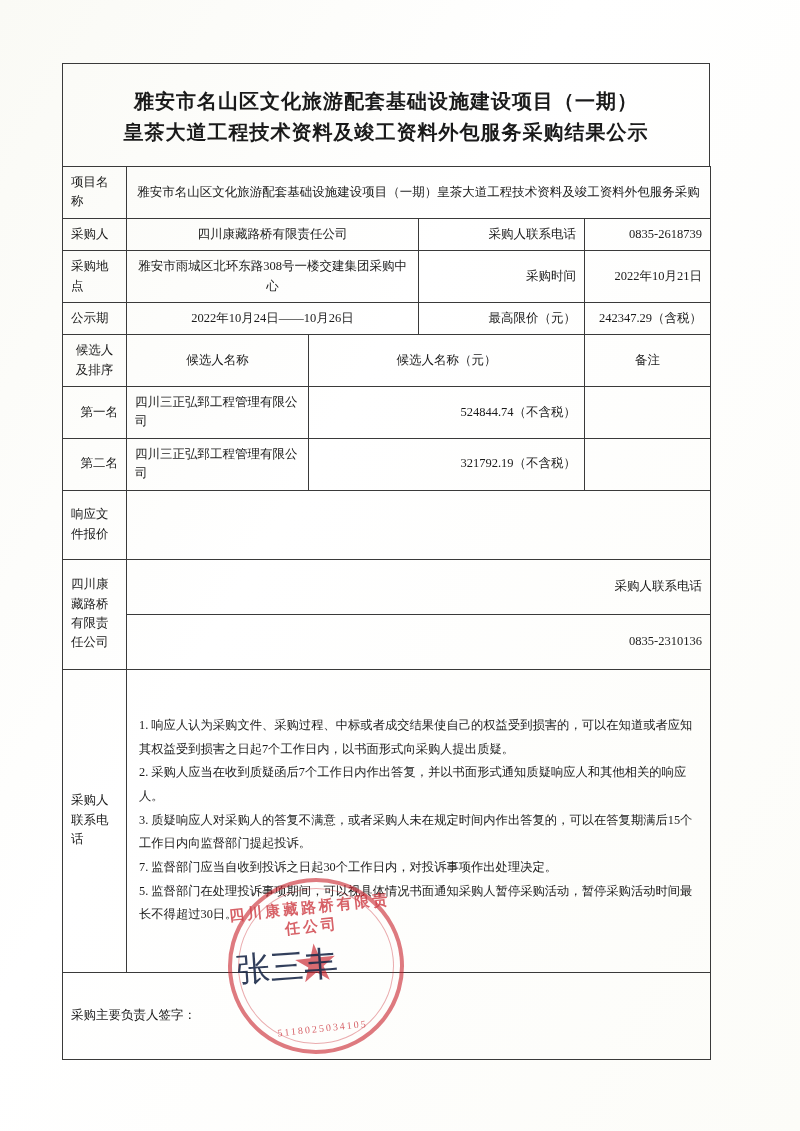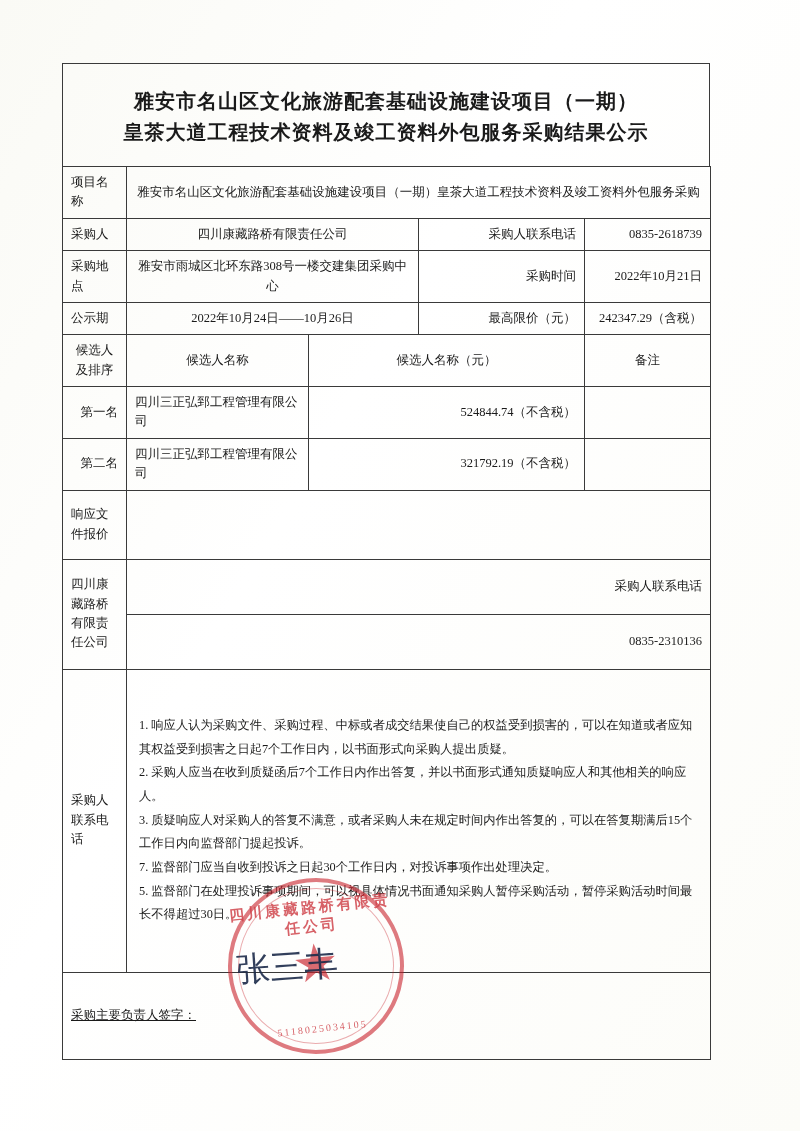--- a/index.html
+++ b/index.html
@@ -88,21 +88,20 @@
     margin: 0;
     text-indent: 0;
   }
   .sign-row td {
     height: 74px;
     vertical-align: middle;
   }
   .sign-label {
     padding-left: 14px;
     font-size: 13px;
-    text-decoration: underline;
   }
   
   .seal {
     position: absolute;
     left: 228px;
     top: 878px;
     width: 176px;
     height: 176px;
     border-radius: 50%;
     border: 4px solid rgba(200, 30, 40, 0.72);

